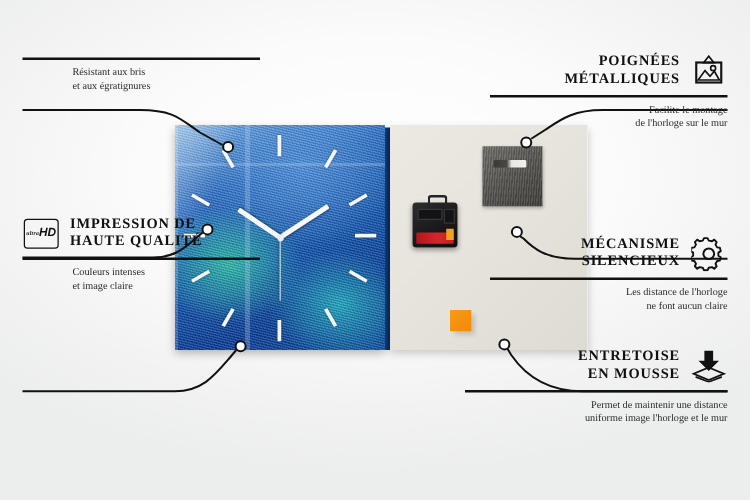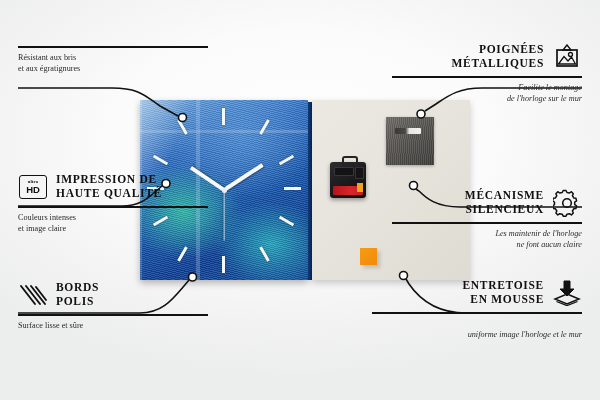--- a/index.html
+++ b/index.html
@@ -201,34 +201,34 @@
   }
   .feature-rule {
     height: 1.6px;
     background: #111111;
     margin: 4px 0 4px 0;
   }
   .feature-desc {
     font-size: 8.2px;
     line-height: 1.38;
     color: #2a2a2a;
+    margin-left: 40px;
   }
   .feature.right .feature-desc {
     text-align: right;
-    font-style: italic;
   }
   .hd-badge {
     width: 26px; height: 22px;
     border: 1.6px solid #111;
     border-radius: 3px;
     display: flex;
-    flex-direction: column;
     align-items: center;
     justify-content: center;
     line-height: 1;
+    font-style: italic;
   }
   .hd-badge .hd-small {
     font-size: 4.6px;
     font-weight: bold;
     letter-spacing: 0.2px;
   }
   .hd-badge .hd-big {
     font-size: 9.5px;
     font-weight: bold;
     font-family: "Liberation Sans", sans-serif;
@@ -319,37 +319,20 @@
         <span>HAUTE QUALITÉ</span>
       </span>
     </div>
     <div class="feature-rule"></div>
     <div class="feature-desc">
       <span>Couleurs intenses</span><br>
       <span>et image claire</span>
     </div>
   </div>
 
-  <div class="feature left" style="left:18px; top:280px;">
-    <div class="feature-head">
-      <span class="feature-icon">
-        <svg width="28" height="24" viewBox="0 0 28 24">
-          <path d="M2 3 L16 21 M7 3 L21 21 M12 3 L26 21 M17 4 L27 17" fill="none" stroke="#111" stroke-width="1.9" stroke-linecap="round"></path>
-        </svg>
-      </span>
-      <span class="feature-title">
-        <span>BORDS</span><br>
-        <span>POLIS</span>
-      </span>
-    </div>
-    <div class="feature-rule"></div>
-    <div class="feature-desc">
-      <span>Surface lisse et sûre</span>
-    </div>
-  </div>
 
   <div class="feature right" style="left:392px; top:42px;">
     <div class="feature-head">
       <span class="feature-icon">
         <svg width="28" height="26" viewBox="0 0 28 26">
           <path d="M14 1 L10 6 L18 6 Z" fill="none" stroke="#111" stroke-width="1.4"></path>
           <rect x="4" y="6" width="20" height="16" fill="none" stroke="#111" stroke-width="1.7"></rect>
           <path d="M5.5 20 L11 12.5 L15 17 L18.5 13 L22.5 20 Z" fill="none" stroke="#111" stroke-width="1.3"></path>
           <circle cx="17.5" cy="10.5" r="2" fill="none" stroke="#111" stroke-width="1.3"></circle>
         </svg>
@@ -374,39 +357,39 @@
           <circle cx="14" cy="14" r="4.3" fill="none" stroke="#111" stroke-width="1.6"></circle>
         </svg>
       </span>
       <span class="feature-title">
         <span>MÉCANISME</span><br>
         <span>SILENCIEUX</span>
       </span>
     </div>
     <div class="feature-rule"></div>
     <div class="feature-desc">
-      <span>Les maintenir de l'horloge</span><br>
+      <span>Les distance de l'horloge</span><br>
       <span>ne font aucun claire</span>
     </div>
   </div>
 
   <div class="feature right" style="left:372px; top:278px; width:210px;">
     <div class="feature-head">
       <span class="feature-icon">
         <svg width="28" height="26" viewBox="0 0 28 26">
           <path d="M11 1 L17 1 L17 9 L21 9 L14 16 L7 9 L11 9 Z" fill="#111" stroke="#111" stroke-width="1"></path>
           <path d="M14 14 L26 19 L14 24 L2 19 Z" fill="none" stroke="#111" stroke-width="1.5"></path>
           <path d="M3.5 21.5 L14 25.6 L24.5 21.5" fill="none" stroke="#111" stroke-width="1.3"></path>
         </svg>
       </span>
       <span class="feature-title">
         <span>ENTRETOISE</span><br>
         <span>EN MOUSSE</span>
       </span>
     </div>
     <div class="feature-rule"></div>
     <div class="feature-desc">
-      <br>
+      <span>Permet de maintenir une distance</span><br>
       <span>uniforme image l'horloge et le mur</span>
     </div>
   </div>
 
 </div>
 
 </body></html>

